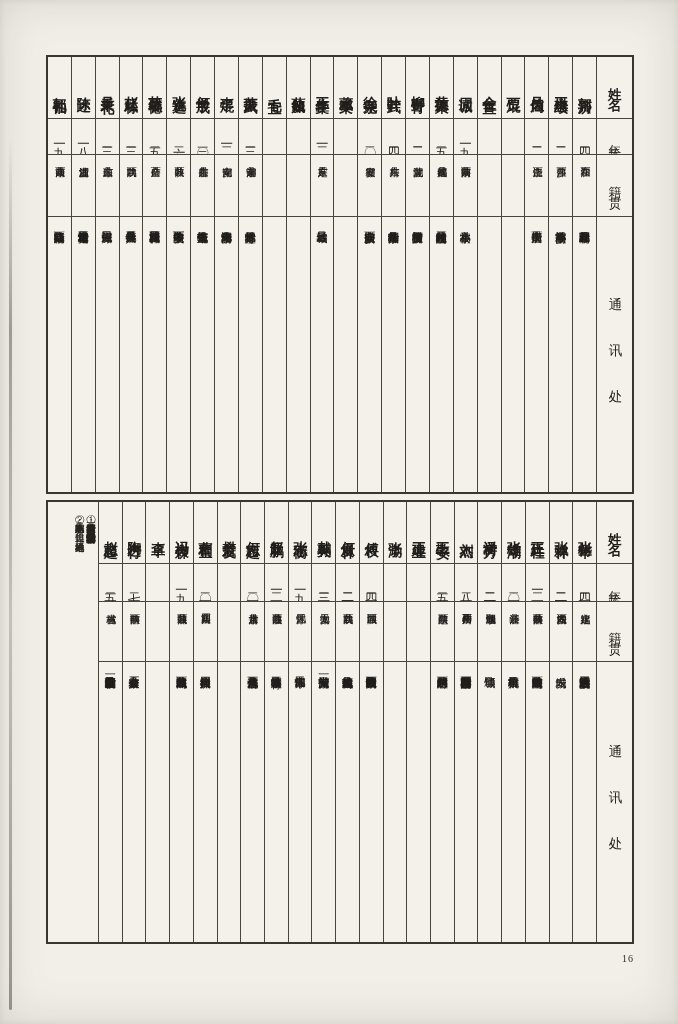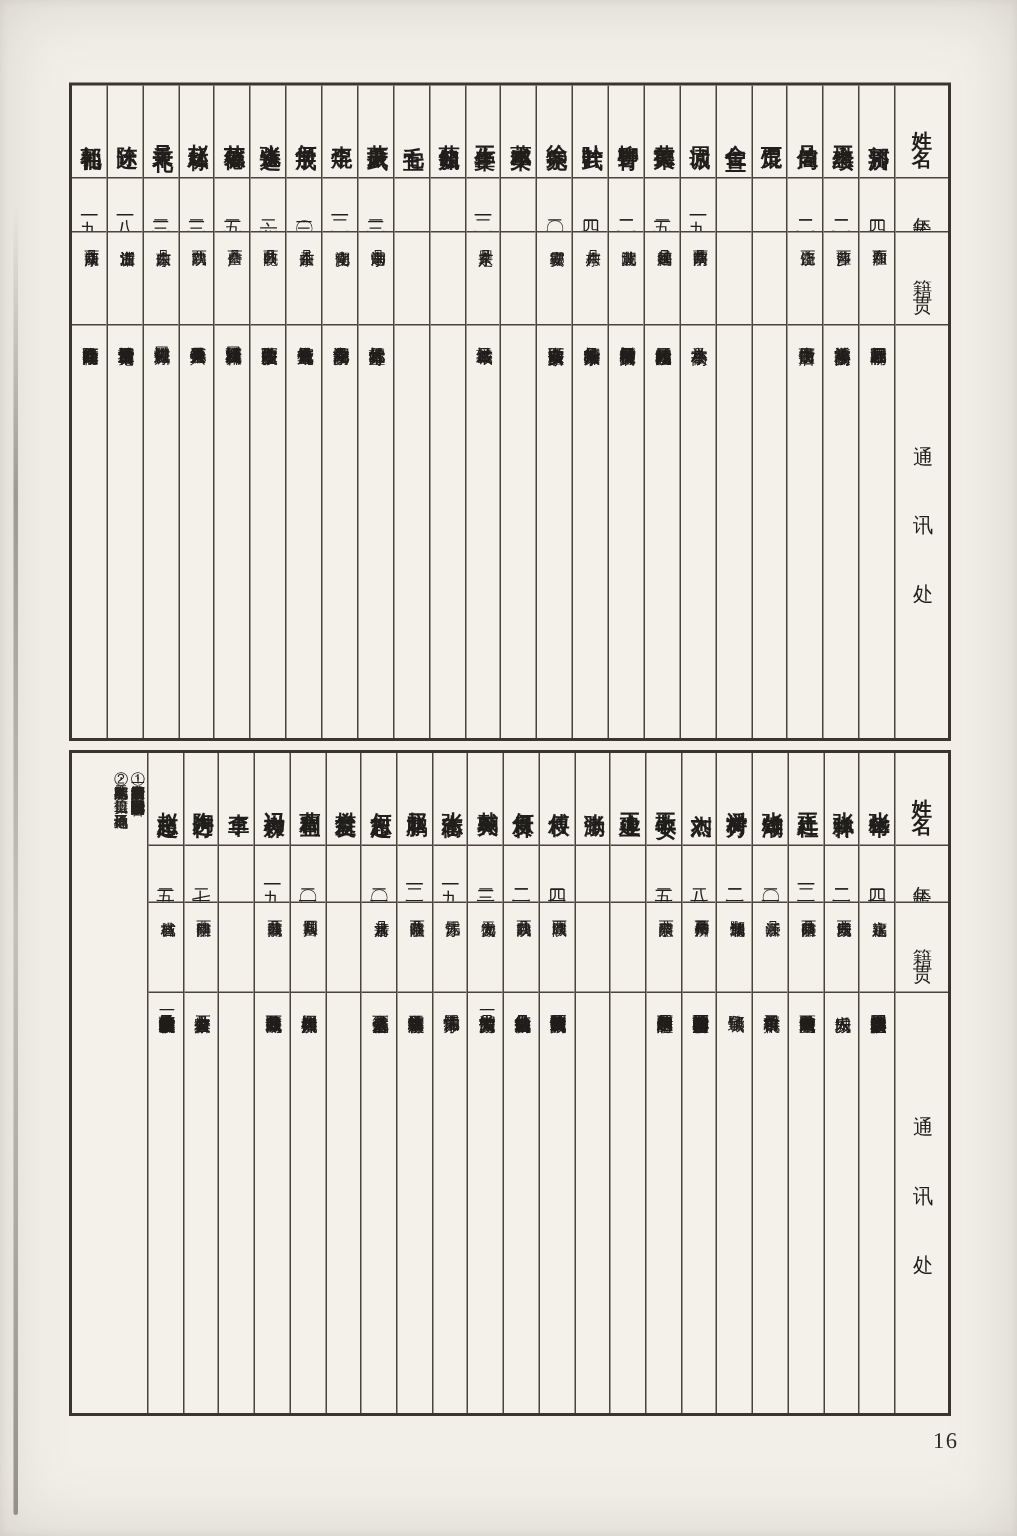--- a/index.html
+++ b/index.html
@@ -76,21 +76,21 @@
     display:flex;flex-direction:row-reverse;justify-content:flex-start;
     width:100%;height:100%;
   }
   .note{
     writing-mode:vertical-rl;text-orientation:upright;
     font-size:9.5px;line-height:1.18;max-height:100%;
     color:#26231f;
   }
   .pageno{
     position:absolute;left:622px;top:953px;
-    font-size:15px;letter-spacing:1px;color:#2c2a26;
+    font-size:10px;letter-spacing:1px;color:#2c2a26;
   }
 </style>
 </head>
 <body>
 
 <div class="page-surface"></div>
 <div class="edge-left"></div>
 
 <div class="reg-table t-top" id="table-top">
   <div class="col header-col">

